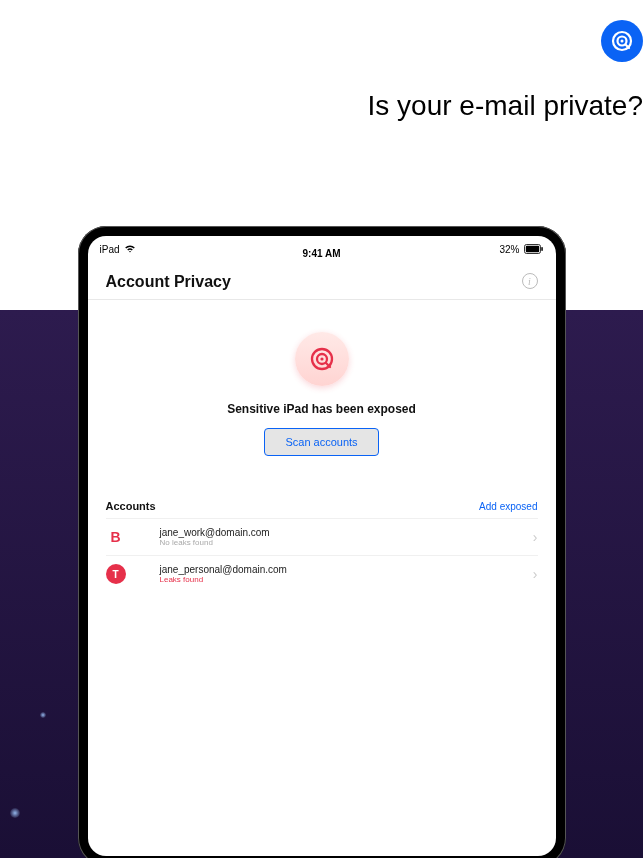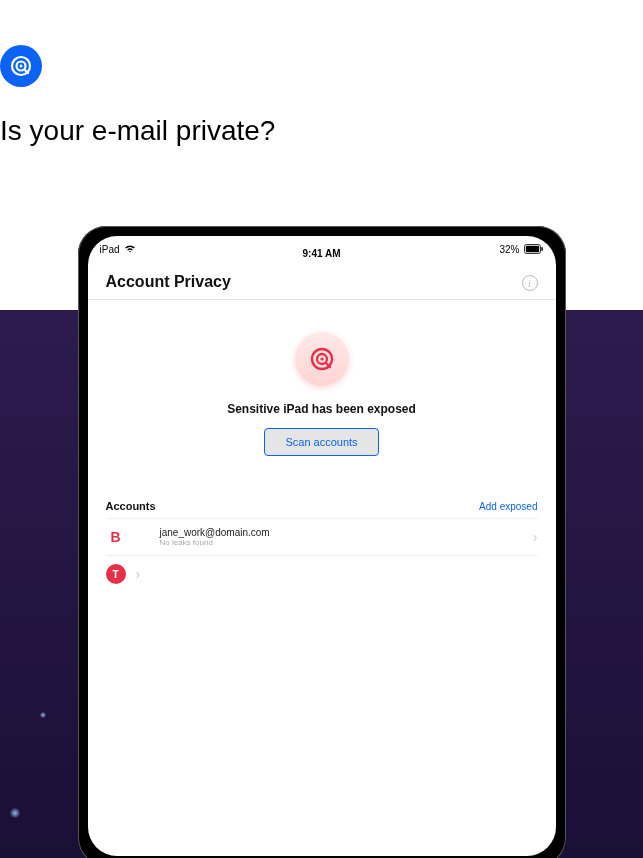--- a/index.html
+++ b/index.html
@@ -26,23 +26,22 @@
   height: 6px;
   background: radial-gradient(circle, rgba(160,200,255,0.9) 0%, rgba(160,200,255,0.1) 70%);
   border-radius: 50%;
 }
 .star1 { bottom: 40px; left: 10px; width: 10px; height: 10px; }
 .star2 { bottom: 140px; left: 40px; }
 .star3 { bottom: 10px; left: 80px; }
 .hero {
   position: relative;
   z-index: 2;
-  text-align: left;
-  padding-top: 13px;
-  margin-top: 32px;
+  text-align: right;
+  padding-top: 20px;
 }
 .hero-logo {
   display: inline-flex;
   width: 42px;
   height: 42px;
   background: #0a63f5;
   border-radius: 50%;
   align-items: center;
   justify-content: center;
   margin-bottom: 28px;
@@ -59,42 +58,42 @@
   left: 50%;
   transform: translateX(-50%);
   width: 488px;
   background: #000;
   border-radius: 28px;
   padding: 10px;
   box-shadow: 0 0 0 1px #555 inset;
 }
 .device-screen {
   background: #fff;
-  border-radius: 29px;
+  border-radius: 18px;
   height: 620px;
   overflow: hidden;
   display: flex;
   flex-direction: column;
 }
 .statusbar {
   display: flex;
   justify-content: space-between;
   align-items: center;
   padding: 4px 12px 2px;
   font-size: 10px;
   color: #000;
 }
 .sb-left, .sb-right { display: flex; align-items: center; gap: 4px; flex: 1; }
 .sb-center { flex: 1; text-align: center; font-weight: 600; margin-top: 8px; }
 .sb-right { justify-content: flex-end; }
 .wifi-icon, .battery-icon { display: inline-block; }
 .screen-header {
   display: flex;
   justify-content: space-between;
-  align-items: flex-end;
+  align-items: flex-start;
   padding: 12px 18px 8px;
   border-bottom: 1px solid #e8e8e8;
 }
 .screen-title { font-size: 16px; font-weight: 700; color: #111; }
 .info-btn {
   width: 16px; height: 16px; border: 1px solid #bbb; border-radius: 50%;
   display: flex; align-items: center; justify-content: center;
   font-size: 10px; color: #bbb; font-style: italic; font-family: serif;
   cursor: pointer;
 }
@@ -227,19 +226,23 @@
         <div class="account-avatar avatar-b">B</div>
         <div class="account-info">
           <div class="account-email">jane_work@domain.com</div>
           <div class="account-status status-ok">No leaks found</div>
         </div>
         <span class="chevron">›</span>
       </div>
 
       <div class="account-row">
         <div class="account-avatar avatar-t">T</div>
+        <div class="account-info">
+          <div class="account-email">jane_personal@domain.com</div>
+          <div class="account-status status-leak">Leaks found</div>
+        </div>
         <span class="chevron">›</span>
       </div>
 
     </div>
 
   </div>
 </div>
 
 </body></html>

